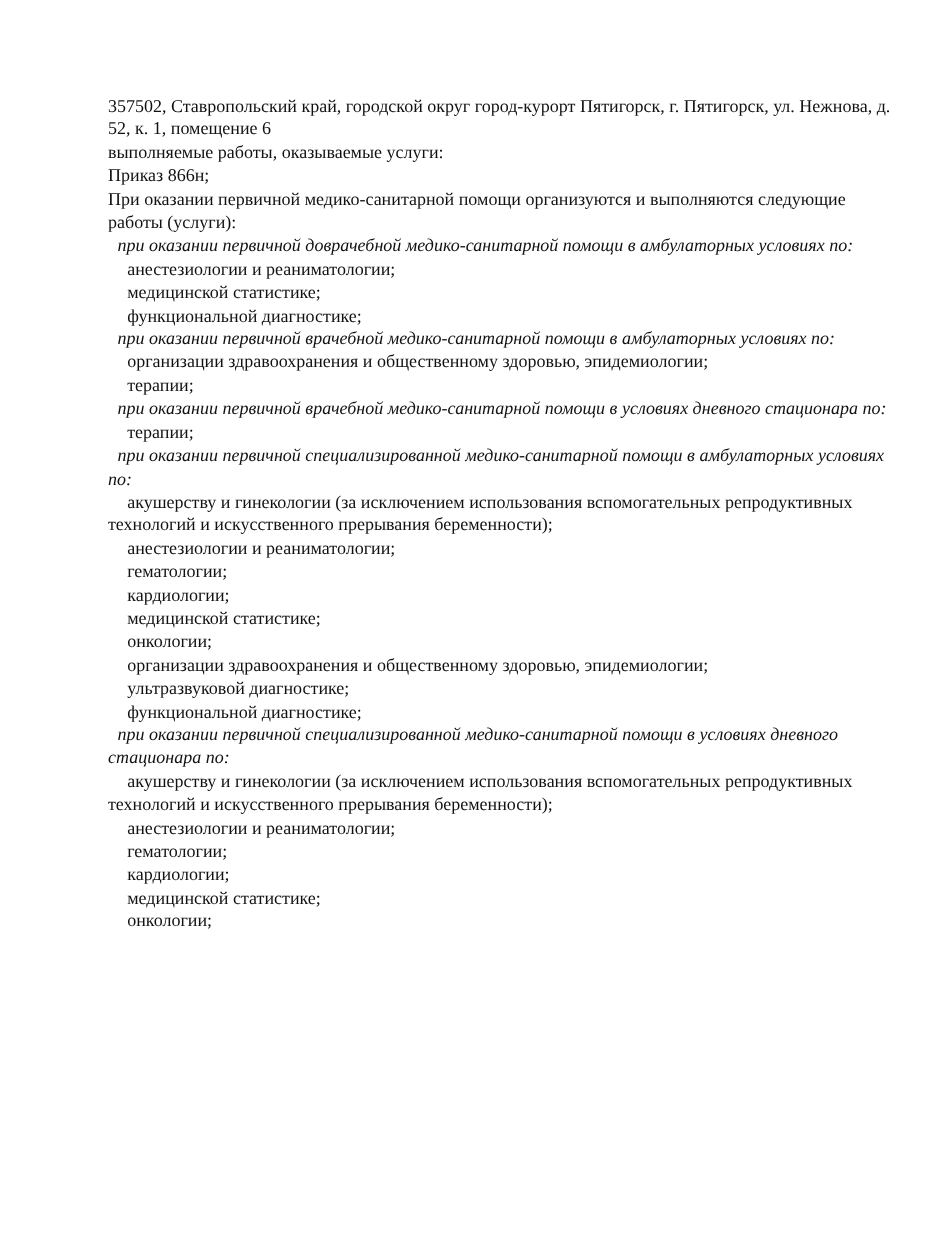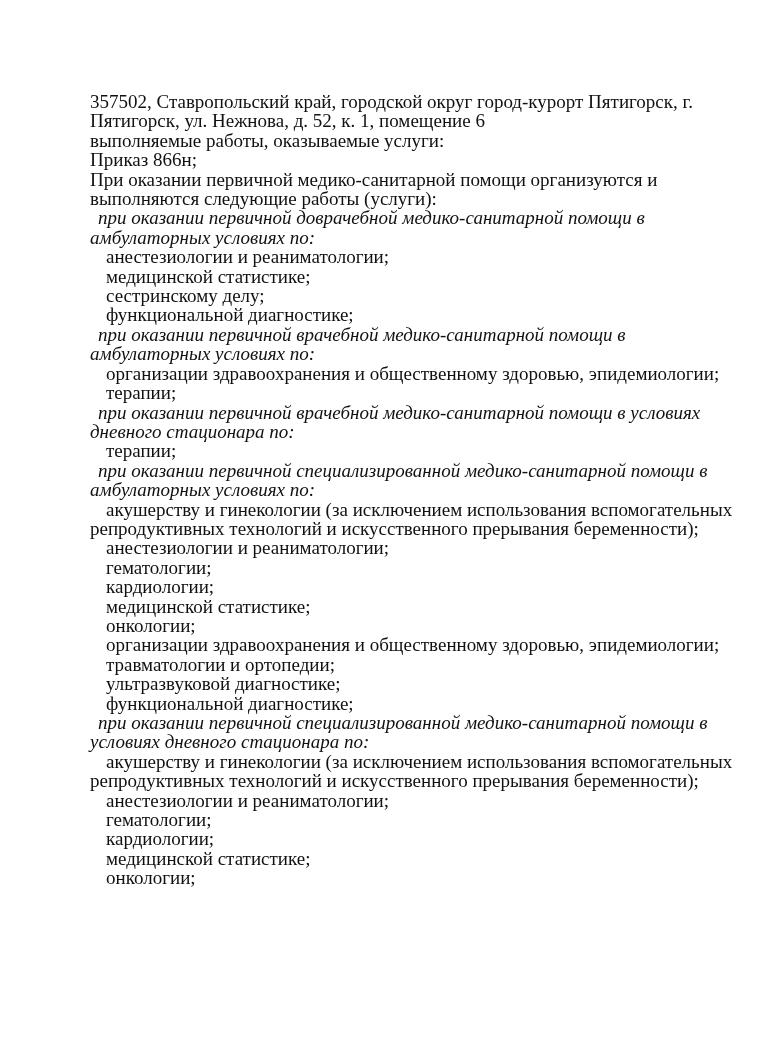--- a/index.html
+++ b/index.html
@@ -9,24 +9,24 @@
     }
     body {
       width: 783px;
       height: 1044px;
       position: relative;
       overflow: hidden;
     }
     .page {
       position: absolute;
       left: 90px;
-      top: 92px;
+      top: 80px;
       width: 660px;
       font-family: "Liberation Serif", serif;
-      font-size: 19px;
+      font-size: 15px;
       line-height: 19.4px;
       color: #111111;
     }
     .para {
       display: block;
       white-space: normal;
     }
     .ind1 { text-indent: 8px; font-style: italic; }
     .ind2w { text-indent: 16px; }
   </style>
@@ -36,21 +36,20 @@
 <div class="page">
   <div class="para">357502, Ставропольский край, городской округ город-курорт Пятигорск, г. Пятигорск, ул. Нежнова, д. 52, к. 1, помещение 6</div>
   <div class="para">выполняемые работы, оказываемые услуги:</div>
   <div class="para">Приказ 866н;</div>
   <div class="para">При оказании первичной медико-санитарной помощи организуются и выполняются следующие работы (услуги):</div>
 
   <div>
     <div class="para ind1">при оказании первичной доврачебной медико-санитарной помощи в амбулаторных условиях по:</div>
     <div class="para ind2w">анестезиологии и реаниматологии;</div>
     <div class="para ind2w">медицинской статистике;</div>
-    <div class="para ind2w">сестринскому делу;</div>
     <div class="para ind2w">функциональной диагностике;</div>
   </div>
 
   <div>
     <div class="para ind1">при оказании первичной врачебной медико-санитарной помощи в амбулаторных условиях по:</div>
     <div class="para ind2w">организации здравоохранения и общественному здоровью, эпидемиологии;</div>
     <div class="para ind2w">терапии;</div>
   </div>
 
   <div>
@@ -60,21 +59,20 @@
 
   <div>
     <div class="para ind1">при оказании первичной специализированной медико-санитарной помощи в амбулаторных условиях по:</div>
     <div class="para ind2w">акушерству и гинекологии (за исключением использования вспомогательных репродуктивных технологий и искусственного прерывания беременности);</div>
     <div class="para ind2w">анестезиологии и реаниматологии;</div>
     <div class="para ind2w">гематологии;</div>
     <div class="para ind2w">кардиологии;</div>
     <div class="para ind2w">медицинской статистике;</div>
     <div class="para ind2w">онкологии;</div>
     <div class="para ind2w">организации здравоохранения и общественному здоровью, эпидемиологии;</div>
-    <div class="para ind2w">травматологии и ортопедии;</div>
     <div class="para ind2w">ультразвуковой диагностике;</div>
     <div class="para ind2w">функциональной диагностике;</div>
   </div>
 
   <div>
     <div class="para ind1">при оказании первичной специализированной медико-санитарной помощи в условиях дневного стационара по:</div>
     <div class="para ind2w">акушерству и гинекологии (за исключением использования вспомогательных репродуктивных технологий и искусственного прерывания беременности);</div>
     <div class="para ind2w">анестезиологии и реаниматологии;</div>
     <div class="para ind2w">гематологии;</div>
     <div class="para ind2w">кардиологии;</div>

